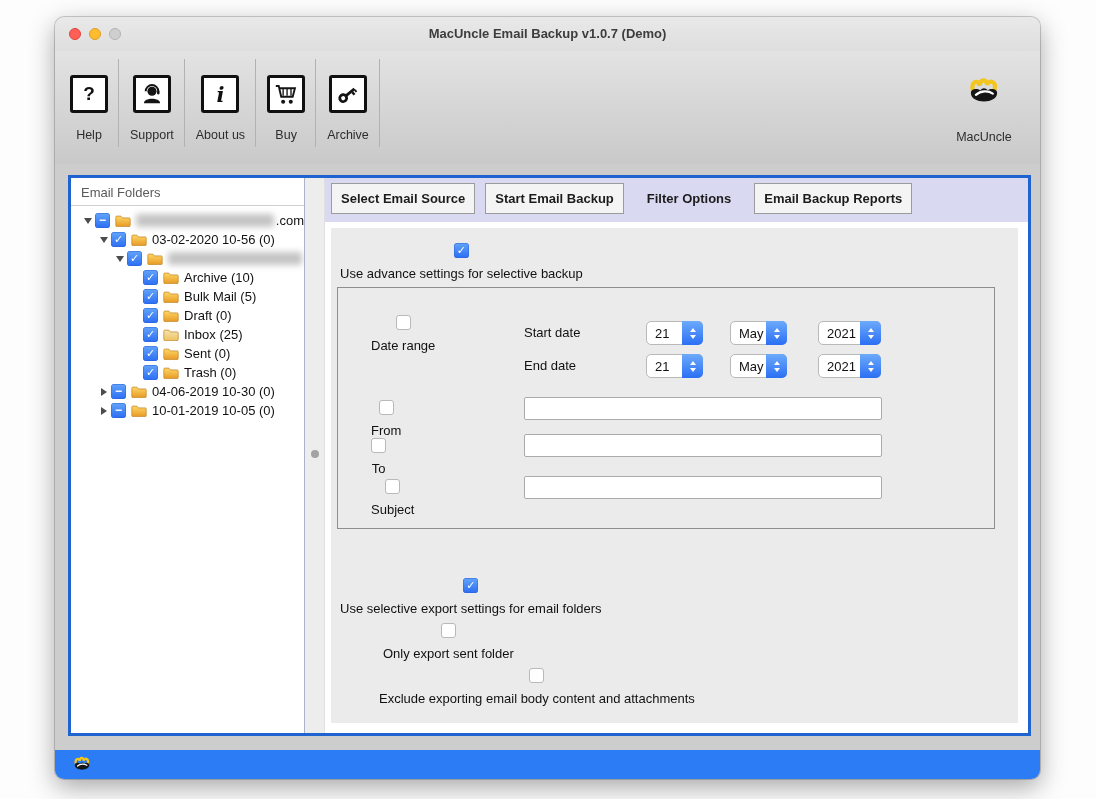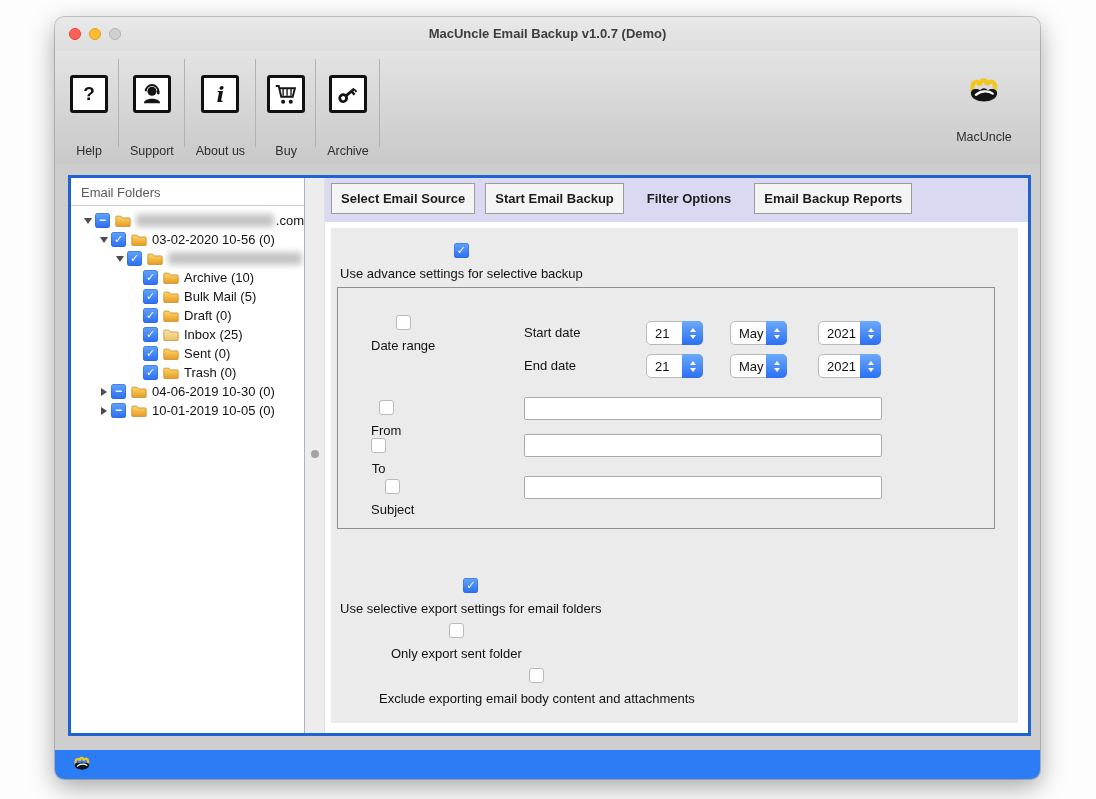--- a/index.html
+++ b/index.html
@@ -18,21 +18,21 @@
   .light.gray   { background:#cfcfcf; border:1px solid #b4b4b4; }
   .title { text-align:center; line-height:34px; font-size:13px; font-weight:600; color:#3d3d3d; }
 
   .toolbar { position:relative; height:113px; background:linear-gradient(#e3e3e3,#c9c9c9); }
   .tb-row { display:flex; height:100%; padding-left:4px; }
   .tb-item { position:relative; display:flex; flex-direction:column; align-items:center;
     padding:24px 11px 0 11px; min-width:52px; cursor:default; }
   .tb-item::after { content:""; position:absolute; right:0; top:8px; height:88px; width:1px; background:#b2b2b2; }
   .icon-box { width:38px; height:38px; background:#fff; border:3px solid #101010; border-radius:3px;
     display:flex; align-items:center; justify-content:center; }
-  .tb-label { margin-top:31px; font-size:12.5px; color:#2d2d2d; }
+  .tb-label { margin-top:15px; font-size:12.5px; color:#2d2d2d; }
   .glyph-q { font-size:19px; font-weight:bold; color:#101010; }
   .glyph-i { font-family:"DejaVu Serif","Liberation Serif",serif; font-style:italic; font-weight:bold; font-size:21px; color:#101010; }
   .brand { position:absolute; right:10px; top:22px; width:92px; display:flex; flex-direction:column; align-items:center; }
   .brand-label { margin-top:17px; font-size:12.5px; color:#2d2d2d; }
 
   
   .main { position:absolute; left:13px; top:158px; width:963px; height:561px;
     border:3px solid #1f63d1; background:#fff; display:flex; }
 
   
@@ -420,21 +420,21 @@
           </div>
           <input class="txt" style="left: 186px; top: 188px;" value="">
 
         </div>
 
         <div class="cbrow" style="left:9px; top:350px">
           <span class="cb on"></span>
           <span>Use selective export settings for email folders</span>
         </div>
 
-        <div class="cbrow" style="left:60px; top:395px">
+        <div class="cbrow" style="left:52px; top:395px">
           <span class="cb off"></span>
           <span>Only export sent folder</span>
         </div>
 
         <div class="cbrow" style="left:48px; top:440px">
           <span class="cb off"></span>
           <span>Exclude exporting email body content and attachments</span>
         </div>
 
       </div>

